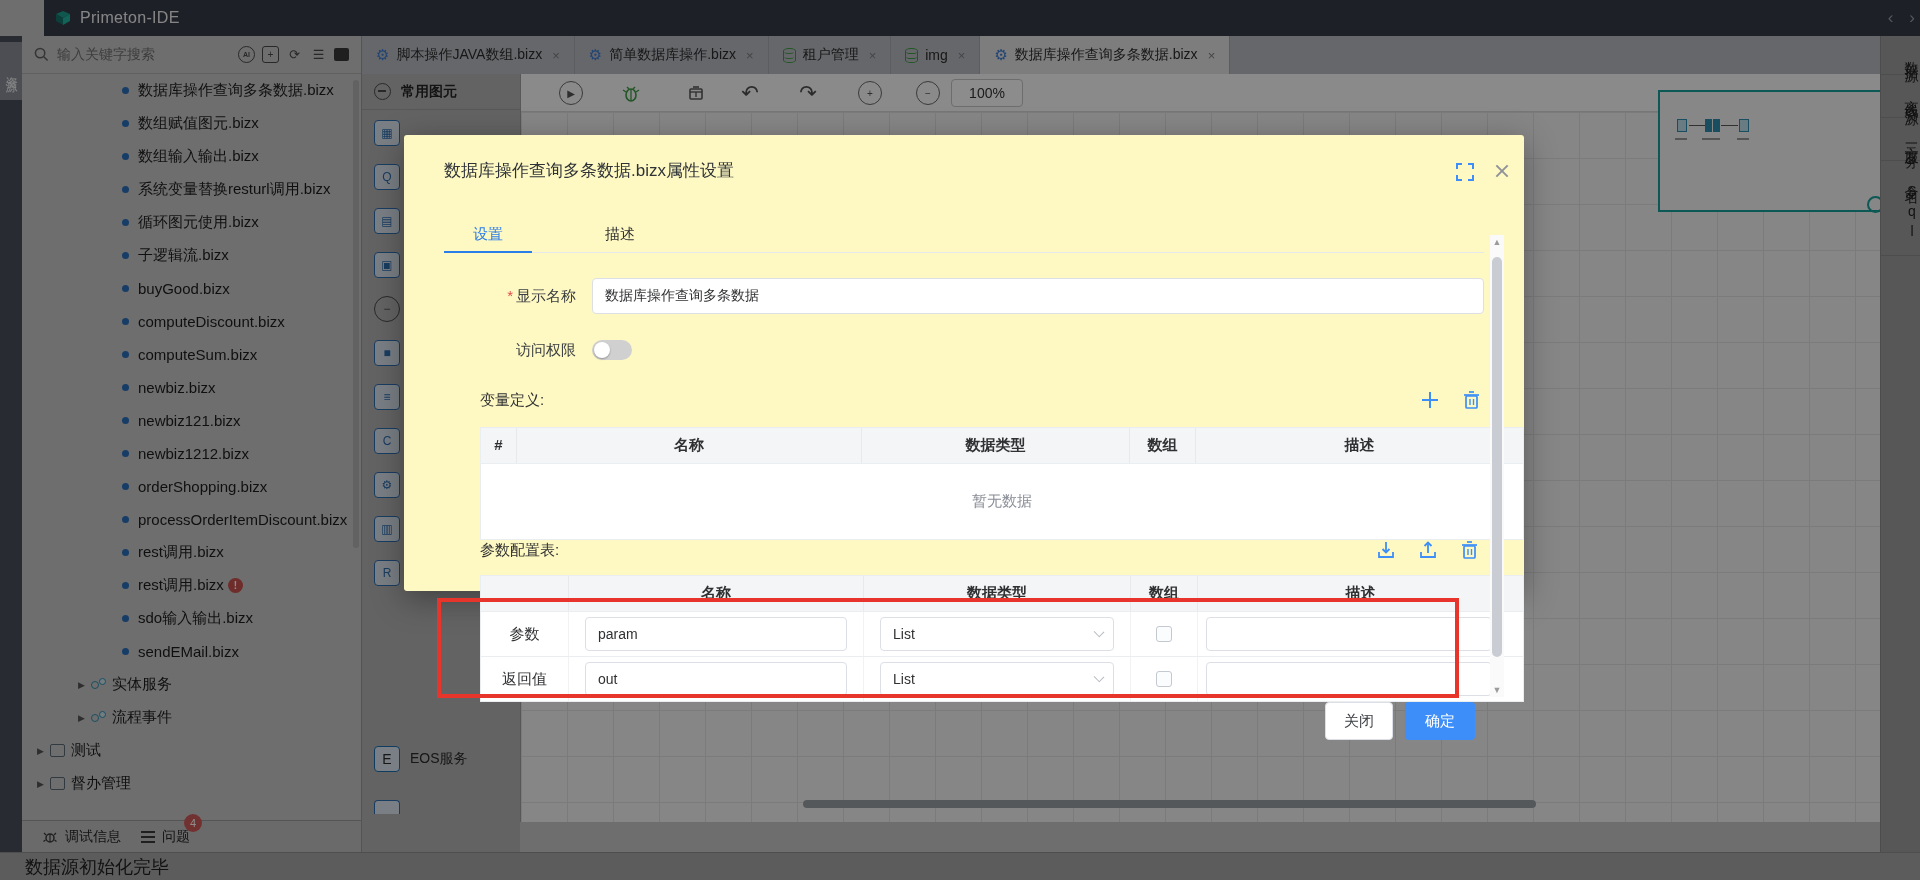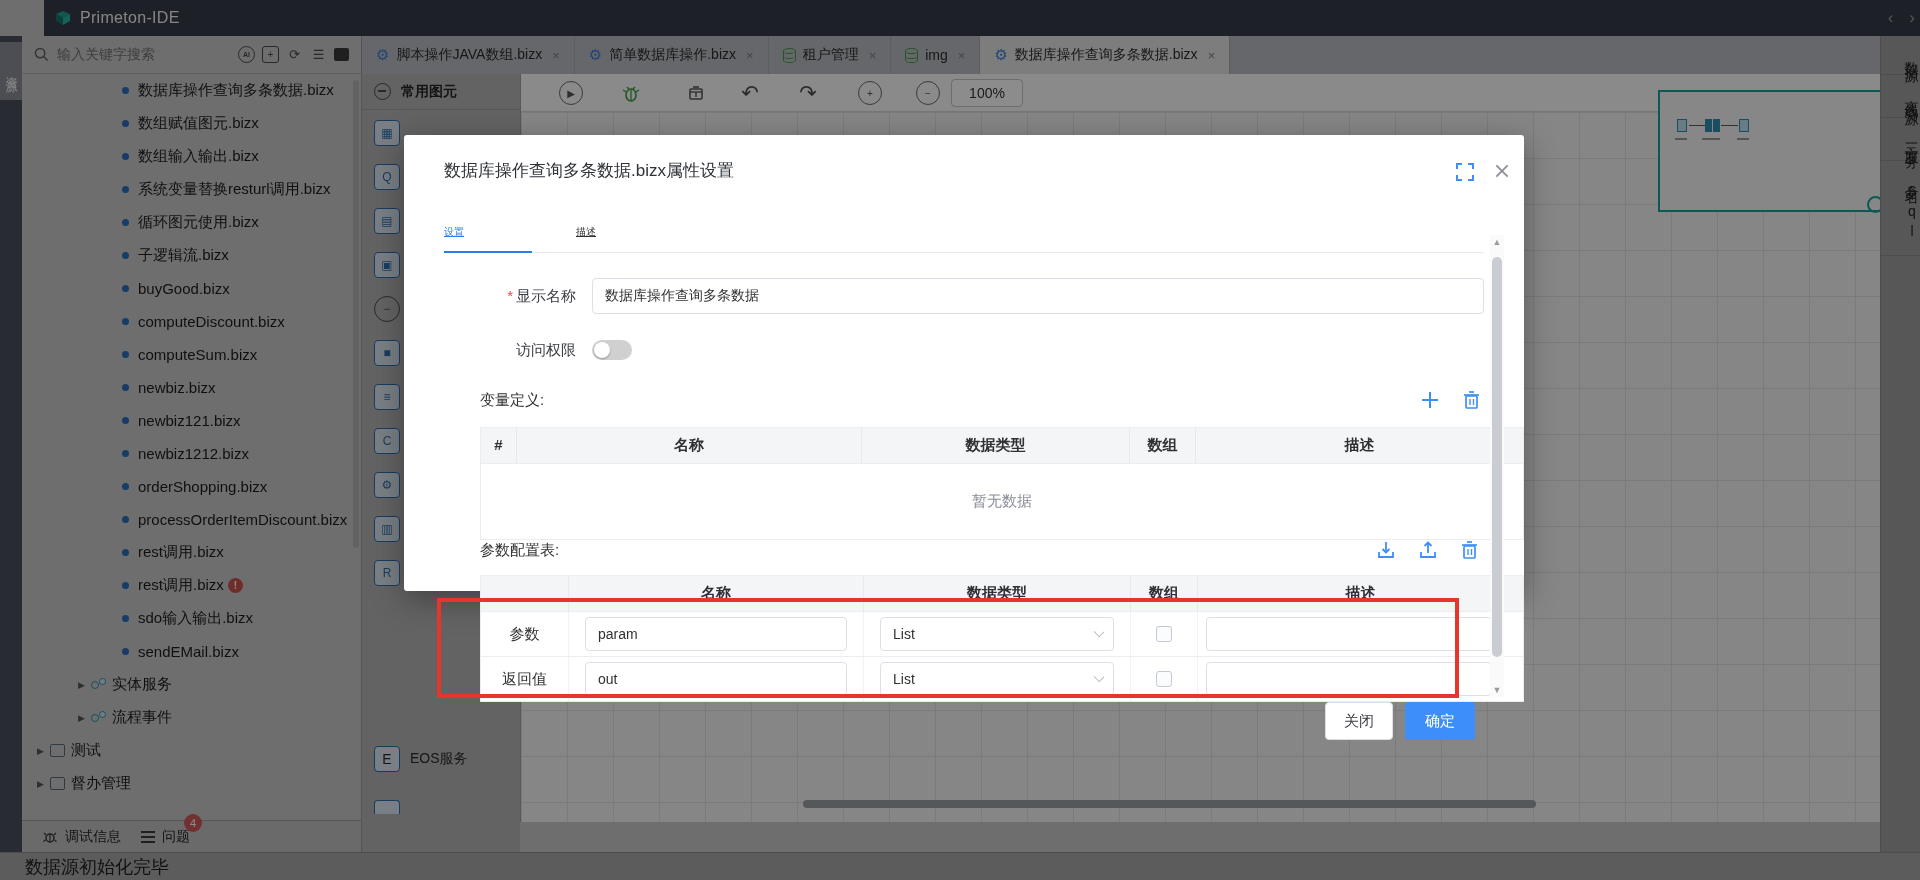--- a/index.html
+++ b/index.html
@@ -102,30 +102,30 @@
 
   
   .right-strip { position:absolute; left:1880px; top:36px; width:40px; height:816px; background:#9e9e9e; border-left:1px solid #8a8a8a; }
   .rs-item { writing-mode:vertical-rl; text-orientation:upright; width:40px; display:flex; justify-content:center;
     padding:14px 0 12px 0; font-size:14px; color:#1f1f1f; letter-spacing:4px; border-bottom:1px solid #8d8d8d; cursor:pointer; }
 
   
   .dim { position:absolute; inset:0; background:rgba(0,0,0,0.45); z-index:50; }
 
   
-  .modal { position:absolute; left:404px; top:135px; width:1120px; height:456px; background:#ffffff; border-radius:3px;
+  .modal { position:absolute; left:404px; top:135px; width:1120px; height:456px; background:#fef9c3; border-radius:3px;
     box-shadow:0 8px 32px rgba(0,0,0,.35); z-index:60; }
   .m-title { position:absolute; left:40px; top:24px; font-size:17px; color:#2f3338; }
   .m-expand { position:absolute; left:1052px; top:28px; width:18px; height:18px; cursor:pointer; }
   .m-close { position:absolute; left:1088px; top:26px; width:20px; height:20px; cursor:pointer; }
   .m-close::before,.m-close::after { content:""; position:absolute; left:9px; top:2px; width:2px; height:16px; background:#909399; }
   .m-close::before { transform:rotate(45deg); } .m-close::after { transform:rotate(-45deg); }
 
   .m-tabs { position:absolute; left:40px; top:83px; width:1040px; height:35px; border-bottom:1px solid #e6e8eb; display:flex; }
-  .m-tab { width:88px; text-align:left; font-size:10px; color:#303133; margin-right:44px; cursor:pointer; position:relative; padding-top:7px;text-decoration:underline; }
+  .m-tab { width:88px; text-align:center; font-size:15px; color:#303133; margin-right:44px; cursor:pointer; position:relative; padding-top:7px; }
   .m-tab.on { color:#2b7de9; }
   .m-tab.on::after { content:""; position:absolute; left:0; bottom:-1px; width:88px; height:2px; background:#2b7de9; }
 
   .f-row { position:absolute; left:40px; width:1040px; display:flex; align-items:center; }
   .f-label { width:132px; text-align:right; font-size:15px; color:#3a3d42; flex:none; }
   .req { color:#e24a4a; margin-right:3px; }
   .f-input { margin-left:16px; width:908px; height:36px; border:1px solid #dcdfe6; border-radius:4px; font-size:14px; color:#303133; padding:0 12px; outline:none; background:#fff; font-family:inherit; }
   .toggle { margin-left:16px; width:40px; height:20px; border-radius:10px; background:#d0d0d0; position:relative; cursor:pointer; }
   .toggle::after { content:""; position:absolute; left:2px; top:2px; width:16px; height:16px; border-radius:50%; background:#fff; box-shadow:0 1px 2px rgba(0,0,0,.3); }
 

